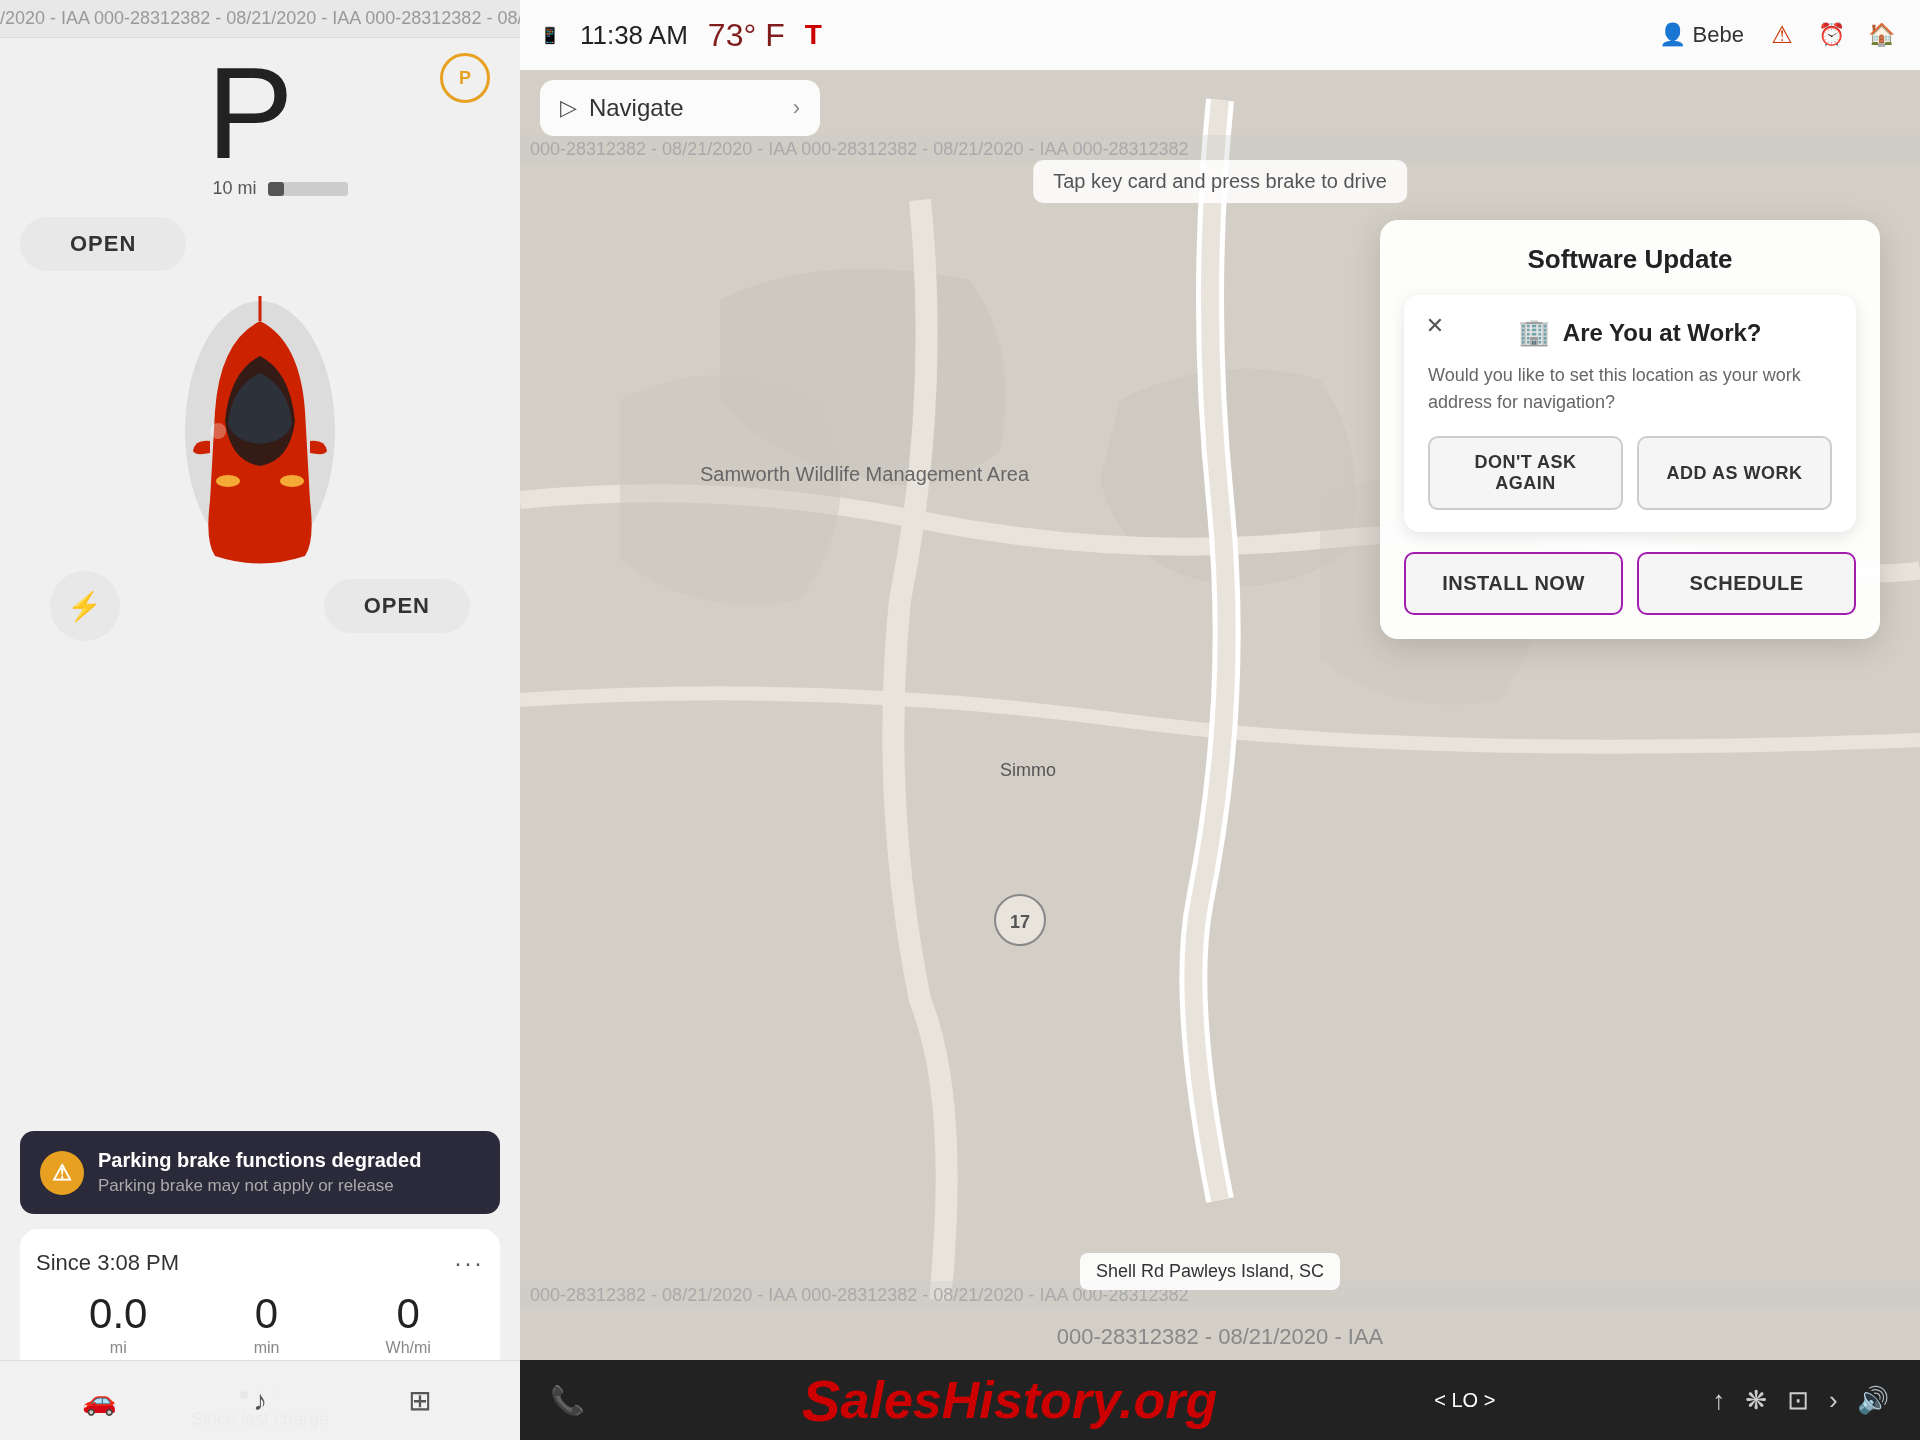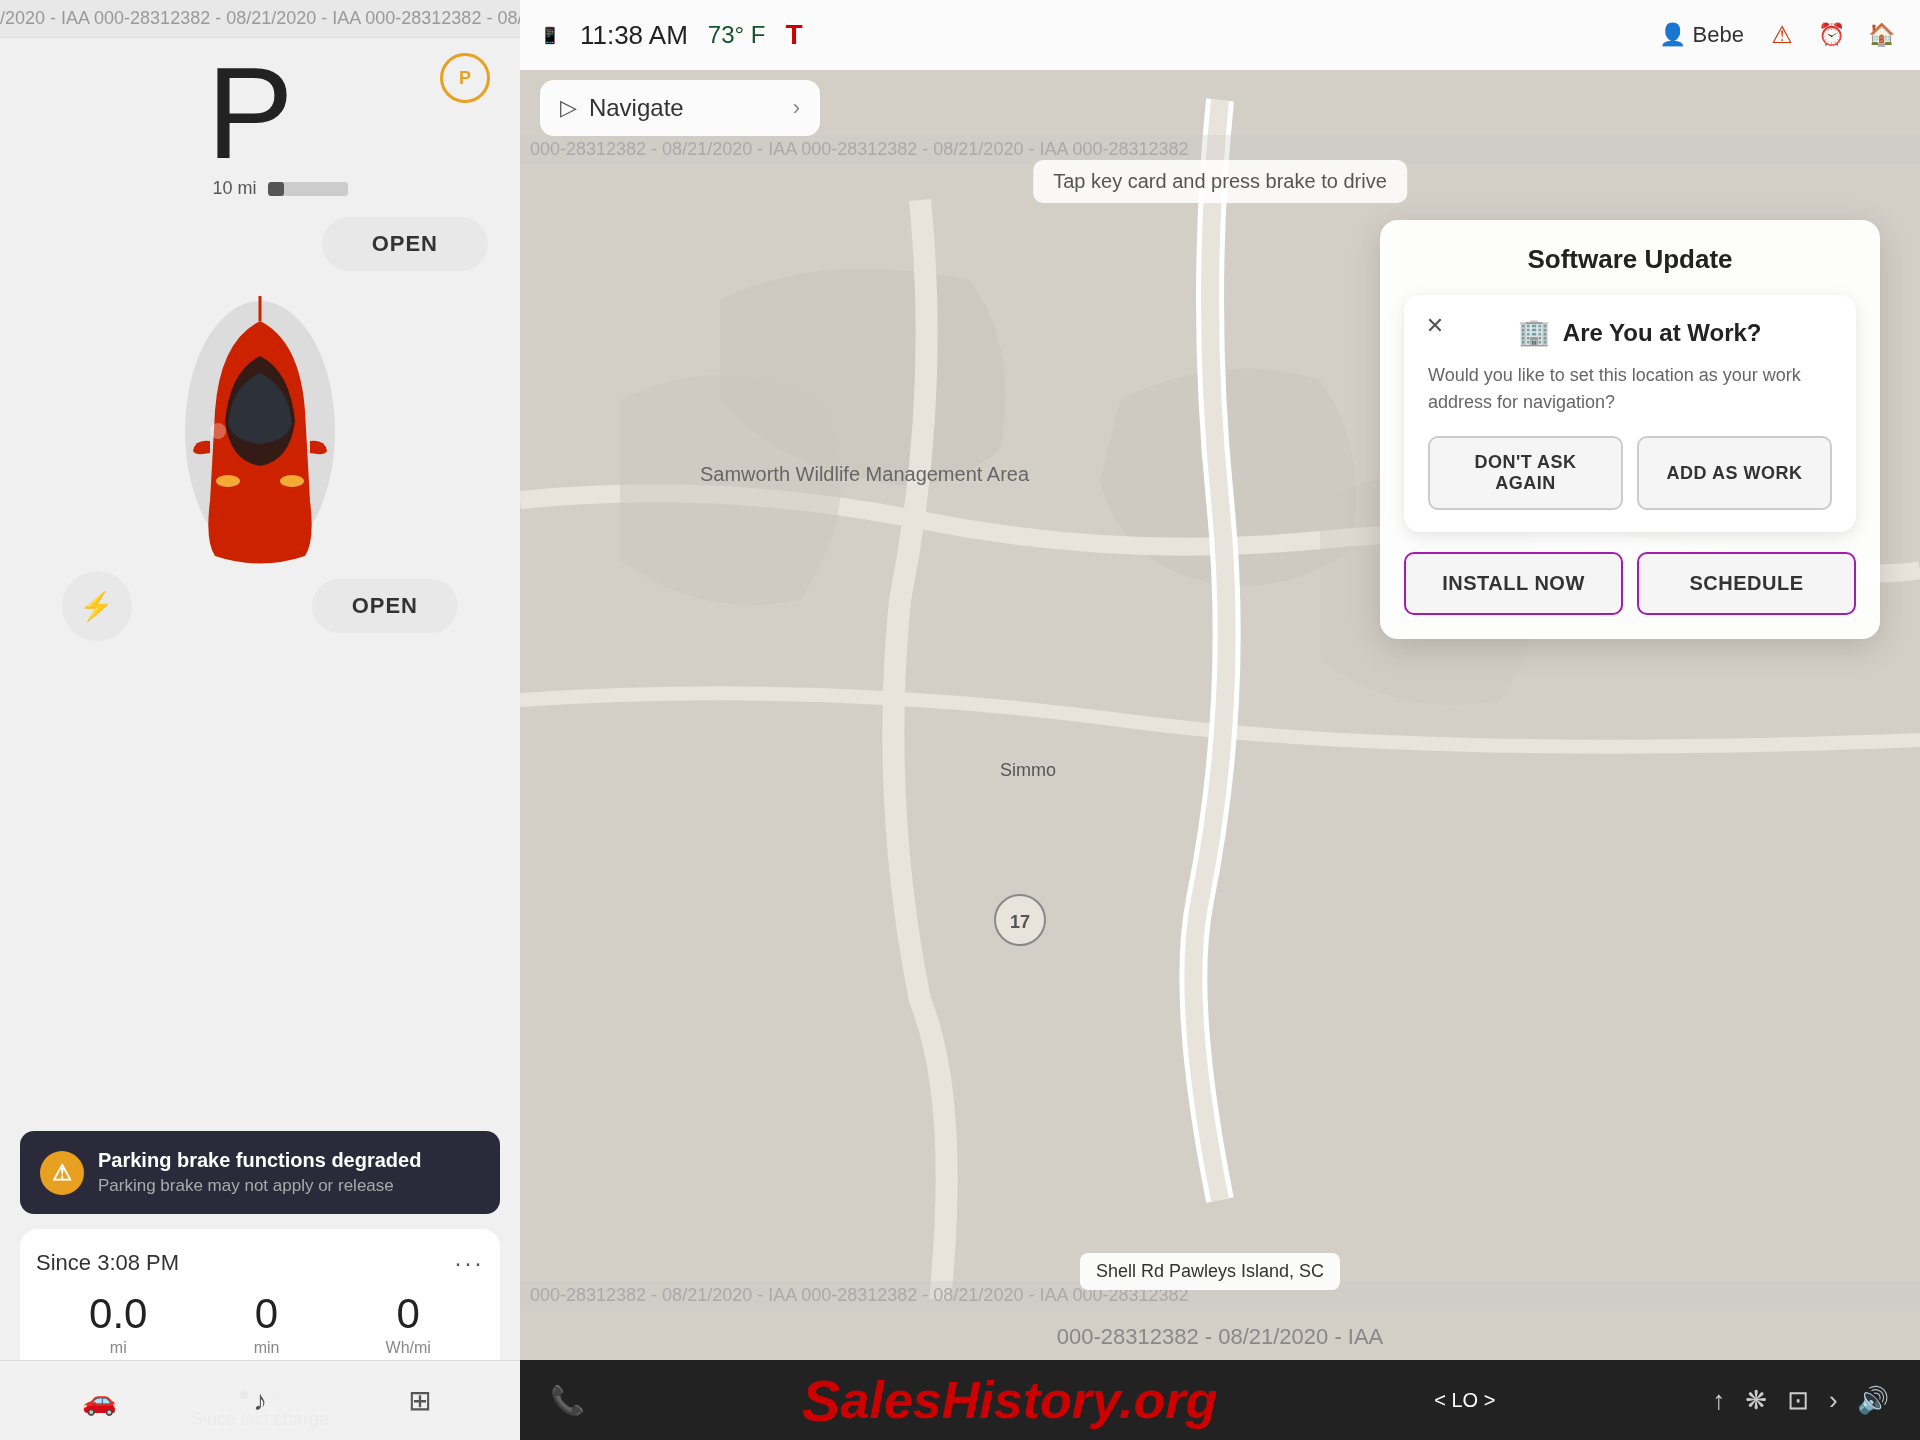--- a/index.html
+++ b/index.html
@@ -99,22 +99,22 @@
       width: 20%;
       background: #555;
       border-radius: 3px;
     }
 
     
     .car-view {
       flex: 1;
       display: flex;
       flex-direction: column;
-      align-items: flex-end;
-      padding: 10px 32px;
+      align-items: flex-start;
+      padding: 10px 20px;
       position: relative;
     }
 
     
     .open-btn-top {
       background: #e8e8e8;
       border: none;
       border-radius: 30px;
       padding: 14px 50px;
       font-size: 22px;
@@ -330,22 +330,22 @@
       padding: 0 20px;
       z-index: 20;
       gap: 20px;
     }
     .top-bar-time {
       font-size: 26px;
       font-weight: 500;
       color: #222;
     }
     .top-bar-temp {
-      font-size: 24px;
-      color: #14532d;
+      font-size: 32px;
+      color: #7f1d1d;
     }
     .tesla-t {
       font-size: 28px;
       font-weight: bold;
       color: #cc0000;
     }
     .top-bar-right {
       margin-left: auto;
       display: flex;
       align-items: center;

